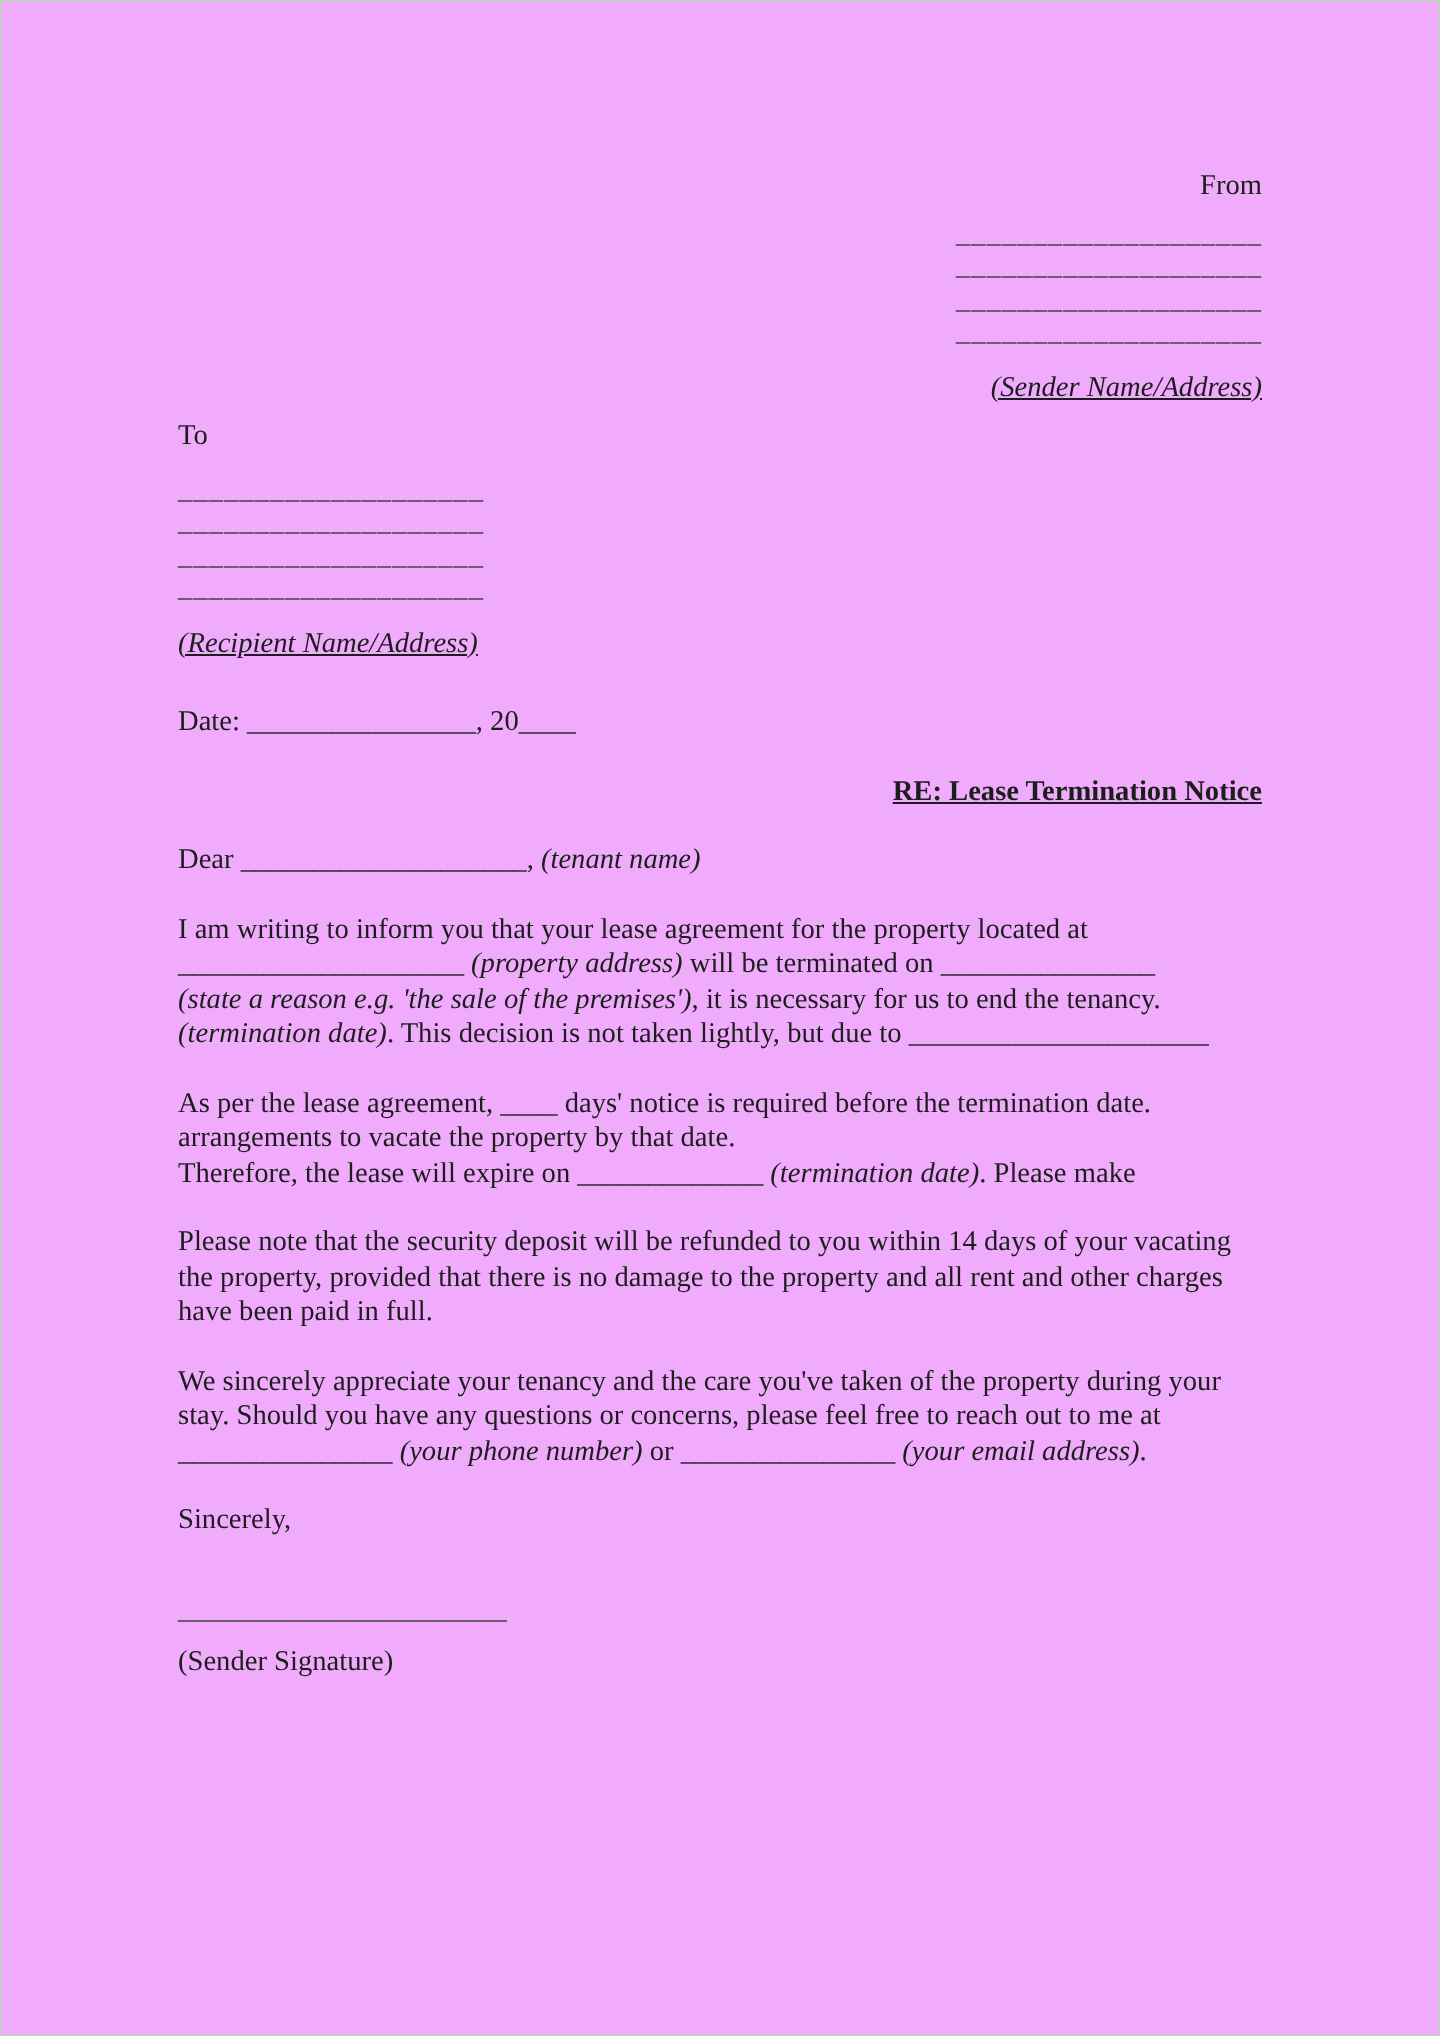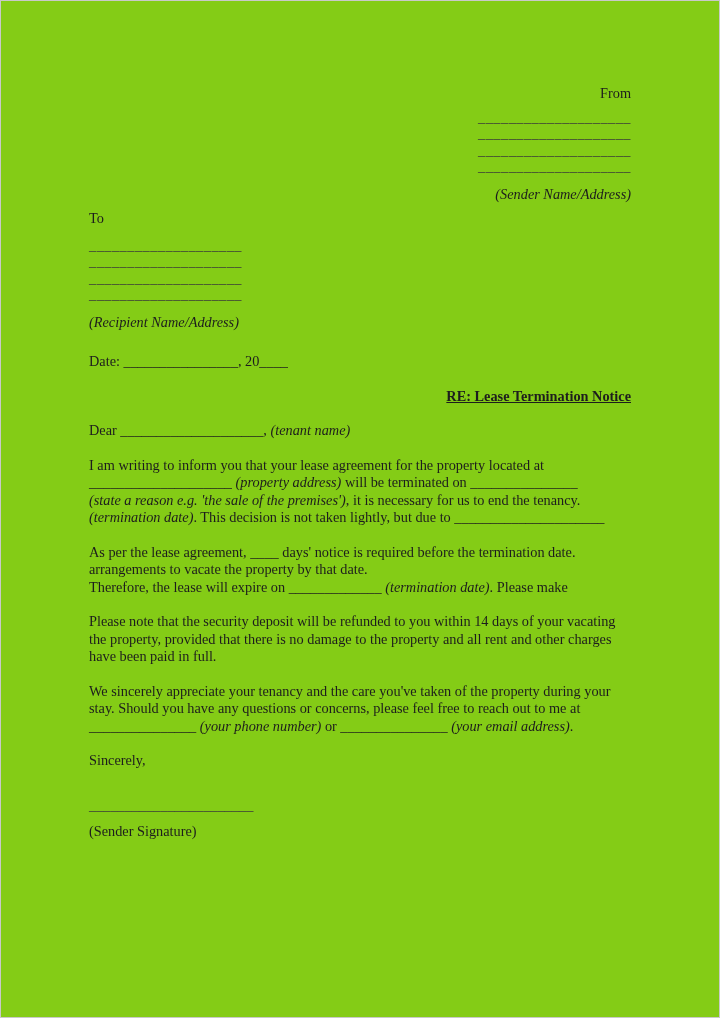--- a/index.html
+++ b/index.html
@@ -1,34 +1,34 @@
 <!DOCTYPE html>
 <html><head>
 <meta charset="utf-8">
 <style>
   html,body{margin:0;padding:0;background:#fff;}
   .page{
     width:720px;height:1018px;
-    background:#84cc16;
+    background:#f0abfc;
     border:1px solid #c9c9c9;
     box-sizing:border-box;
     font-family:"Liberation Serif", serif;
     font-size:14.3px;
     line-height:17.5px;
     color:#1d1d1d;
     overflow:hidden;
   }
   .content{padding:84px 88px 0 88px;}
   .line{white-space:nowrap;}
   .it{font-style:italic;}
   .from-block{text-align:right;}
   .blank-lines{line-height:16.5px;}
   .blank-lines .blank-line{white-space:nowrap;letter-spacing:0.5px;color:#3a3a3a;}
   .from-block .blank-lines{margin-top:6px;}
-  .caption{font-style:italic;}
+  .caption{font-style:italic;text-decoration:underline;}
   .from-block .caption{margin-top:11px;}
   .to-block{margin-top:7px;}
   .to-block .blank-lines{margin-top:9px;}
   .to-block .caption{margin-top:11px;}
   .date-line{margin-top:22px;white-space:nowrap;font-family:Liberation Serif, serif;}
   .subject{margin-top:17px;font-weight:bold;text-decoration:underline;white-space:nowrap;text-align:right;}
   .greeting{margin-top:17px;white-space:nowrap;}
   .para{margin-top:17px;}
   .closing{margin-top:17px;}
   .sig-line{margin-top:27px;white-space:nowrap;color:#3a3a3a;}

